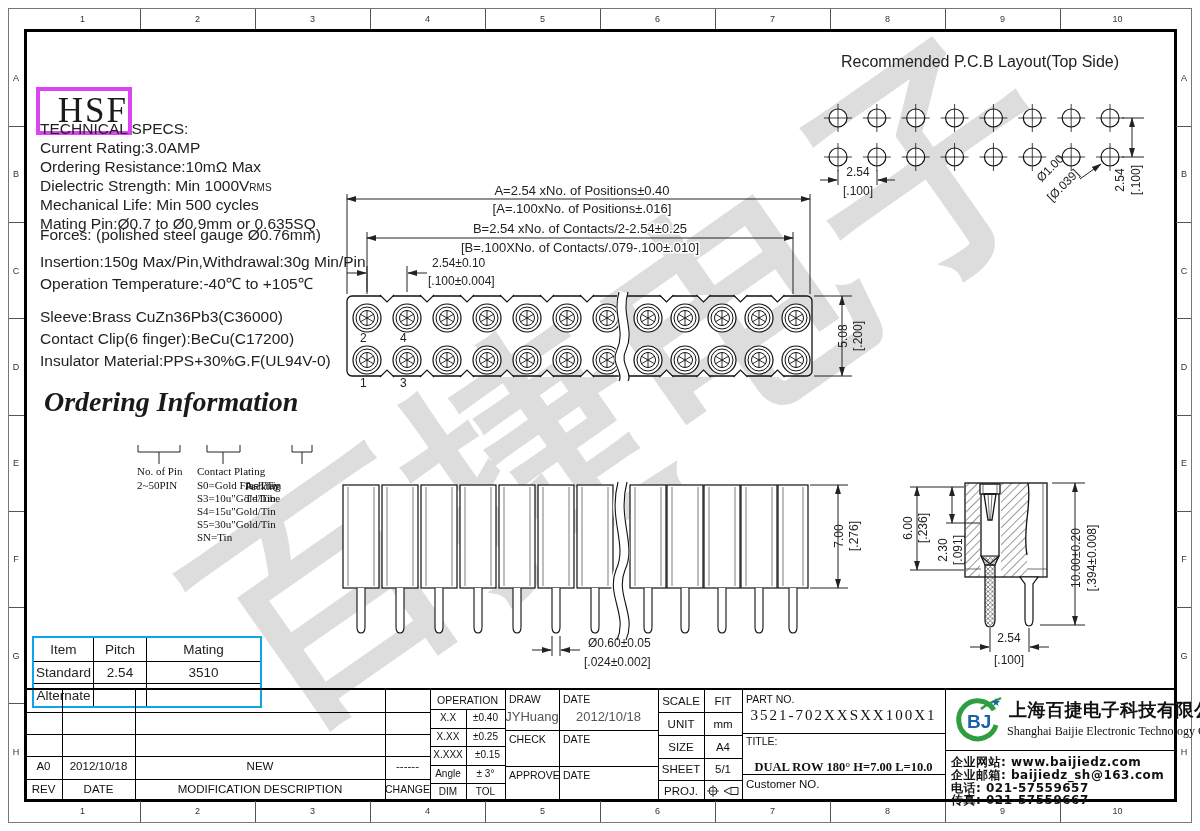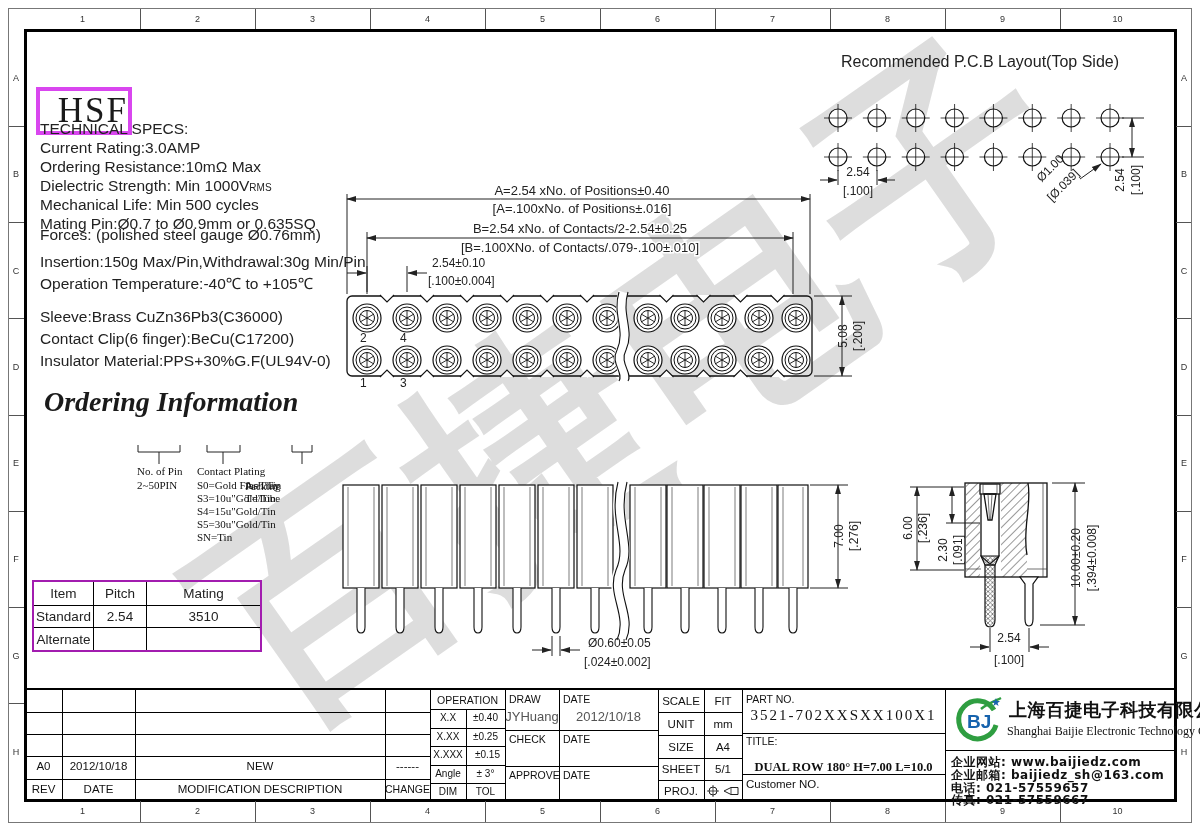--- a/index.html
+++ b/index.html
@@ -32,21 +32,21 @@
   
   .pcbt{position:absolute;left:810px;width:340px;text-align:center;font-size:16px;color:#222;z-index:2;}
   
   svg{position:absolute;overflow:visible;z-index:2;}
   .ln{stroke:#111;stroke-width:1.3;fill:none;}
   .thin{stroke:#333;stroke-width:0.7;fill:none;}
   .dim{stroke:#222;stroke-width:1;fill:none;}
   .dimtxt{font-family:"Liberation Sans",sans-serif;font-size:12px;fill:#222;}
   .dimtxt2{font-family:"Liberation Sans",sans-serif;font-size:13px;fill:#222;}
   
-  .mtable{position:absolute;left:32px;top:580px;width:226px;height:68px;border:2px solid #a21caf;
+  .mtable{position:absolute;left:32px;top:636px;width:226px;height:68px;border:2px solid #0ea5e9;
     display:grid;grid-template-columns:59px 53px 1fr;grid-template-rows:1fr 1fr 1fr;z-index:2;}
   .mtable div{border-left:1px solid #000;border-top:1px solid #000;display:flex;
     align-items:center;justify-content:center;font-size:13.5px;color:#222;}
   .mtable div:nth-child(-n+3){border-top:none;}
   .mtable div:nth-child(3n+1){border-left:none;}
   
   .tblock{position:absolute;left:25px;top:688px;width:1150px;height:112px;border-top:2px solid #000;z-index:2;}
   .vl{position:absolute;top:0;bottom:0;width:0;border-left:1px solid #000;}
   .hl{position:absolute;height:0;border-top:1px solid #000;}
   .tb{position:absolute;font-size:10.5px;color:#111;}

